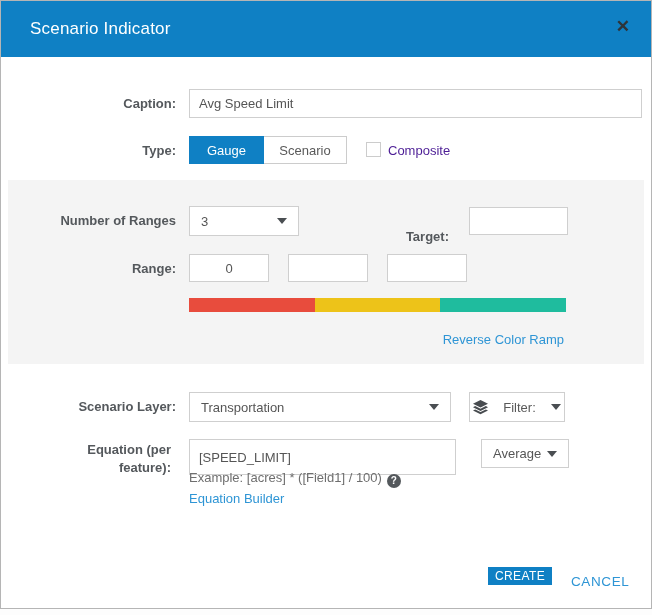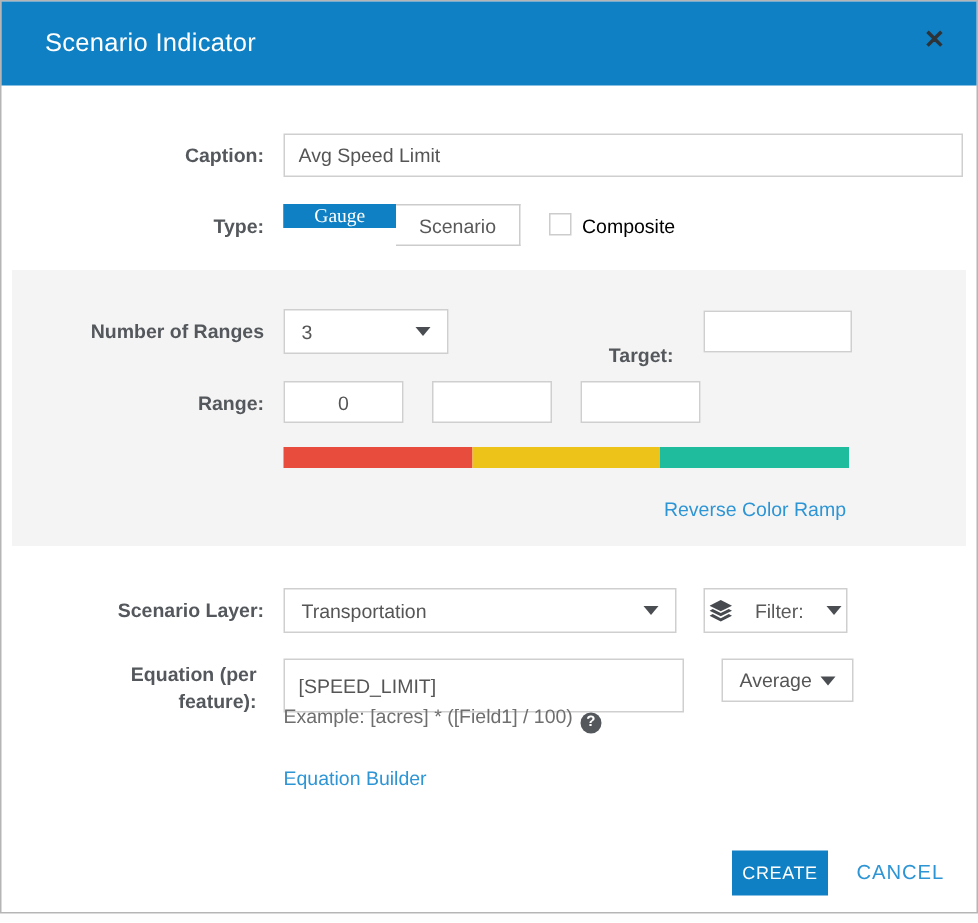--- a/index.html
+++ b/index.html
@@ -9,48 +9,48 @@
   .title{position:absolute;left:29px;top:18px;font-size:17px;color:#ffffff;letter-spacing:.2px;text-align:center;}
   .close{position:absolute;right:21px;top:16px;font-size:17px;font-weight:700;color:#2e3338;cursor:pointer;line-height:20px;}
   .lbl{position:absolute;font-size:13px;font-weight:700;color:#54585c;text-align:right;}
   .inp{position:absolute;box-sizing:border-box;border:1px solid #cfcfcf;background:#fff;font-family:inherit;font-size:13px;color:#555;padding:0 9px;outline:none;}
   .dd{position:absolute;box-sizing:border-box;border:1px solid #cfcfcf;background:#fff;display:flex;align-items:center;padding:0 11px;font-size:13px;color:#555;cursor:pointer;}
   .caret{margin-left:auto;width:0;height:0;border-left:5px solid transparent;border-right:5px solid transparent;border-top:6px solid #4a4e52;}
   .seg{position:absolute;box-sizing:border-box;display:flex;align-items:center;justify-content:center;font-size:13px;cursor:pointer;}
   .seg-on{background:#0f80c4;border:1px solid #0f80c4;color:#fff;}
   .seg-off{background:#fff;border:1px solid #cccccc;border-left:none;color:#595959;}
   .cb{position:absolute;width:15px;height:15px;box-sizing:border-box;border:1px solid #ccc;background:#fff;cursor:pointer;}
-  .cb-lbl{position:absolute;font-size:13px;color:#000000;}
+  .cb-lbl{position:absolute;font-size:13px;color:#4c1d95;}
   .panel{position:absolute;left:7px;top:179px;width:636px;height:184px;background:#f4f4f4;}
   .ramp{position:absolute;left:188px;top:297px;width:377px;height:14px;display:flex;}
   .ramp div{flex:1;}
   .link{position:absolute;font-size:13px;color:#2e95d5;cursor:pointer;}
   .filter-btn{position:absolute;left:468px;top:391px;width:96px;height:30px;box-sizing:border-box;border:1px solid #cfcfcf;background:#fff;display:flex;align-items:center;justify-content:center;gap:15px;font-size:13px;color:#595959;cursor:pointer;}
   .f-caret{width:0;height:0;border-left:5px solid transparent;border-right:5px solid transparent;border-top:6px solid #4a4e52;}
   .example{position:absolute;left:188px;top:469px;font-size:13px;color:#6e6e6e;white-space:nowrap;}
   .help{display:inline-block;width:14px;height:14px;border-radius:50%;background:#54585c;color:#fff;font-size:10px;font-weight:700;text-align:center;line-height:14px;margin-left:5px;vertical-align:-2px;cursor:pointer;}
-  .btn-create{position:absolute;left:487px;top:566px;width:64px;height:30px;background:#0f80c4;border:none;color:#fff;font-size:12px;font-family:inherit;letter-spacing:.4px;cursor:pointer;}
+  .btn-create{position:absolute;left:487px;top:566px;width:64px;height:18px;background:#0f80c4;border:none;color:#fff;font-size:12px;font-family:inherit;letter-spacing:.4px;cursor:pointer;}
   .cancel{position:absolute;left:570px;top:566px;height:30px;line-height:30px;font-size:13.5px;color:#2e95d5;letter-spacing:.6px;cursor:pointer;}
 </style>
 </head>
 <body>
 
 <div class="canvas">
   <div class="dialog">
 
     <div class="header">
       <div class="title">Scenario Indicator</div>
       <div class="close">✕</div>
     </div>
 
     <div class="lbl" style="left:30px;top:95px;width:145px;">Caption:</div>
     <input class="inp" style="left: 188px; top: 88px; width: 453px; height: 29px;" value="Avg Speed Limit">
 
     <div class="lbl" style="left:30px;top:142px;width:145px;">Type:</div>
-    <div class="seg seg-on" style="left:188px;top:135px;width:75px;height:16px;font-family:Liberation Serif, serif;">Gauge</div>
+    <div class="seg seg-on" style="left:188px;top:135px;width:75px;height:28px;">Gauge</div>
     <div class="seg seg-off" style="left:263px;top:135px;width:83px;height:28px;">Scenario</div>
     <span class="cb" style="left:365px;top:141px;"></span>
     <div class="cb-lbl" style="left:387px;top:142px;">Composite</div>
 
     <div class="panel"></div>
 
     <div class="lbl" style="left:30px;top:212px;width:145px;">Number of Ranges</div>
     <div class="dd" style="left:188px;top:205px;width:110px;height:30px;">
       <span>3</span>
       <span class="caret"></span>
@@ -90,18 +90,18 @@
       <div>feature):</div>
     </div>
     <input class="inp" style="left: 188px; top: 438px; width: 267px; height: 36px;" value="[SPEED_LIMIT]">
     <div class="dd" style="left:480px;top:438px;width:88px;height:29px;">
       <span>Average</span>
       <span class="caret"></span>
     </div>
     <div class="example">
       <span>Example: [acres] * ([Field1] / 100)</span><span class="help">?</span>
     </div>
-    <div class="link" style="left:188px;top:490px;margin-top:20px;">Equation Builder</div>
+    <div class="link" style="left:188px;top:490px;">Equation Builder</div>
 
     <button class="btn-create">CREATE</button>
     <div class="cancel">CANCEL</div>
   </div>
 </div>
 
 </body></html>

